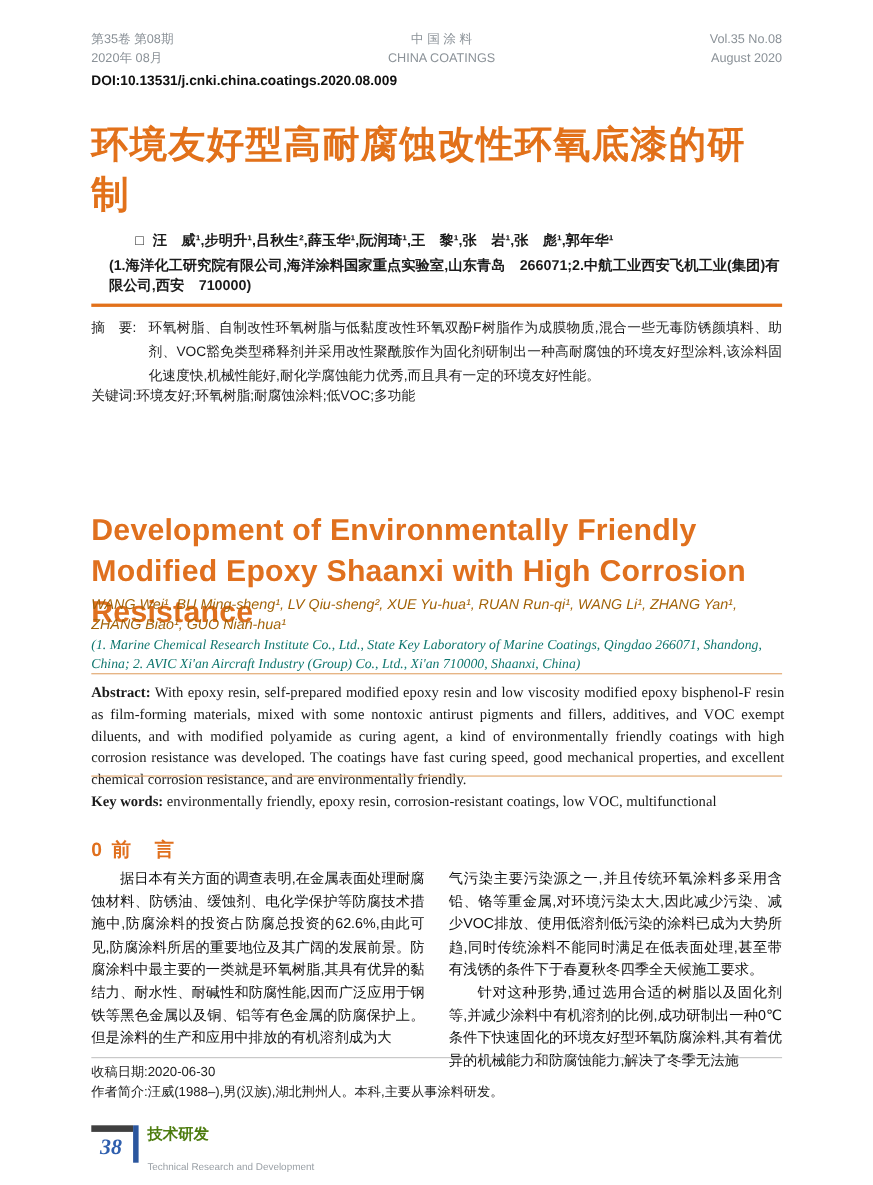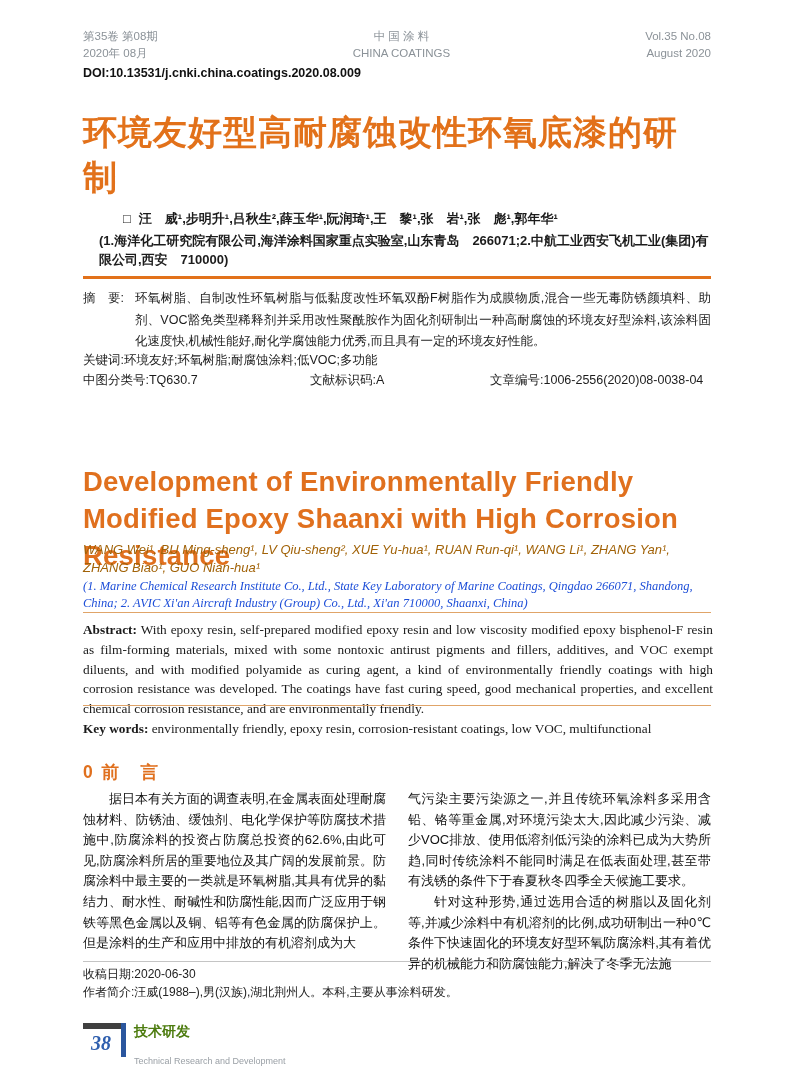--- a/index.html
+++ b/index.html
@@ -39,21 +39,21 @@
   .clc-row span{position:absolute;top:0;white-space:nowrap;}
   .clc-row .c1{left:0;}
   .clc-row .c2{left:227px;}
   .clc-row .c3{left:407px;}
 
   
   .title-en{top:463px;left:83px;width:628px;color:#e0701e;font-size:27.5px;
     font-weight:700;line-height:37px;letter-spacing:0.2px;}
   .authors-en{top:541px;left:83px;width:628px;font-size:13px;line-height:18px;color:#a16207;font-style:italic;}
   .affil-en{top:578px;left:83px;width:640px;font-family:"Liberation Serif","DejaVu Serif",serif;
-    font-style:italic;font-size:12.5px;line-height:16.5px;color:#1d4ed8;}
+    font-style:italic;font-size:12.5px;line-height:16.5px;color:#0f766e;}
   .abstract-en{top:620px;left:83px;width:630px;font-family:"Liberation Serif","DejaVu Serif",serif;
     font-size:13.3px;line-height:19.8px;text-align:justify;color:#1a1a1a;}
   .abstract-en b{font-weight:700;}
 
   
   .section-head{top:760px;left:83px;color:#e0701e;font-size:17.5px;font-weight:700;letter-spacing:2px;}
   .columns{top:789px;left:83px;width:628px;display:flex;gap:22px;}
   .col{width:303px;font-size:13px;line-height:20.6px;text-align:justify;color:#111;}
   .col p{margin:0;}
   .col p.indent{text-indent:2em;}
@@ -101,25 +101,20 @@
 
   <div class="abs rule-orange" style="top:276px"></div>
 
   <div class="abs abstract-cn">
     <span class="lbl">摘　要:</span>
     <span class="txt">环氧树脂、自制改性环氧树脂与低黏度改性环氧双酚F树脂作为成膜物质,混合一些无毒防锈颜填料、助剂、VOC豁免类型稀释剂并采用改性聚酰胺作为固化剂研制出一种高耐腐蚀的环境友好型涂料,该涂料固化速度快,机械性能好,耐化学腐蚀能力优秀,而且具有一定的环境友好性能。</span>
   </div>
 
   <div class="abs keywords-cn">关键词:环境友好;环氧树脂;耐腐蚀涂料;低VOC;多功能</div>
 
-  <div class="abs clc-row">
-    <span class="c1">中图分类号:TQ630.7</span>
-    <span class="c2">文献标识码:A</span>
-    <span class="c3">文章编号:1006-2556(2020)08-0038-04</span>
-  </div>
 
   <h2 class="abs title-en" style="margin:0">Development of Environmentally Friendly Modified Epoxy Shaanxi with High Corrosion Resistance</h2>
 
   <div class="abs authors-en">WANG Wei¹, BU Ming-sheng¹, LV Qiu-sheng², XUE Yu-hua¹, RUAN Run-qi¹, WANG Li¹, ZHANG Yan¹, ZHANG Biao¹, GUO Nian-hua¹</div>
   <div class="abs affil-en">(1. Marine Chemical Research Institute Co., Ltd., State Key Laboratory of Marine Coatings, Qingdao 266071, Shandong, China; 2. AVIC Xi'an Aircraft Industry (Group) Co., Ltd., Xi'an 710000, Shaanxi, China)</div>
 
   <div class="abs rule-thin" style="top:612px"></div>
 
   <div class="abs abstract-en">
     <b>Abstract:</b><span> With epoxy resin, self-prepared modified epoxy resin and low viscosity modified epoxy bisphenol-F resin as film-forming materials, mixed with some nontoxic antirust pigments and fillers, additives, and VOC exempt diluents, and with modified polyamide as curing agent, a kind of environmentally friendly coatings with high corrosion resistance was developed. The coatings have fast curing speed, good mechanical properties, and excellent chemical corrosion resistance, and are environmentally friendly.</span><br>

